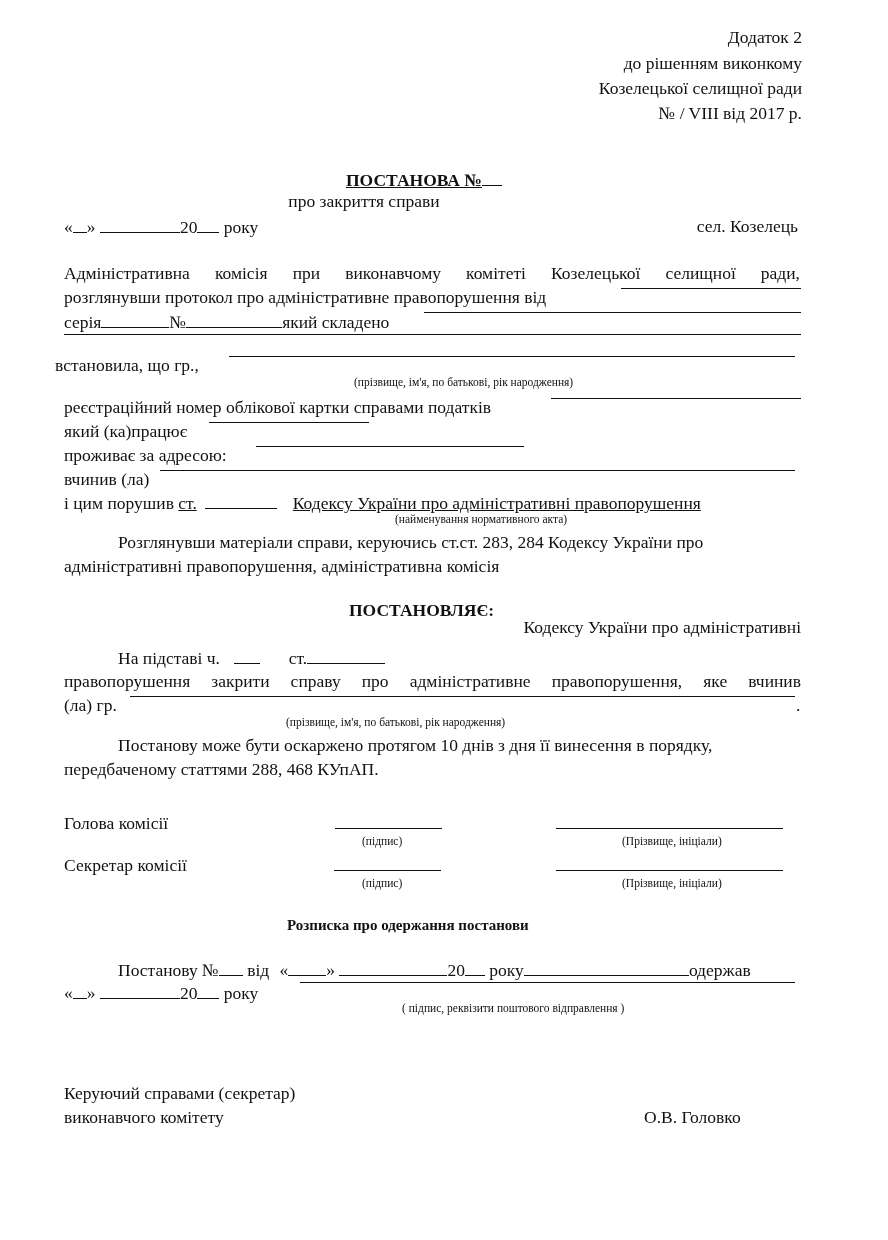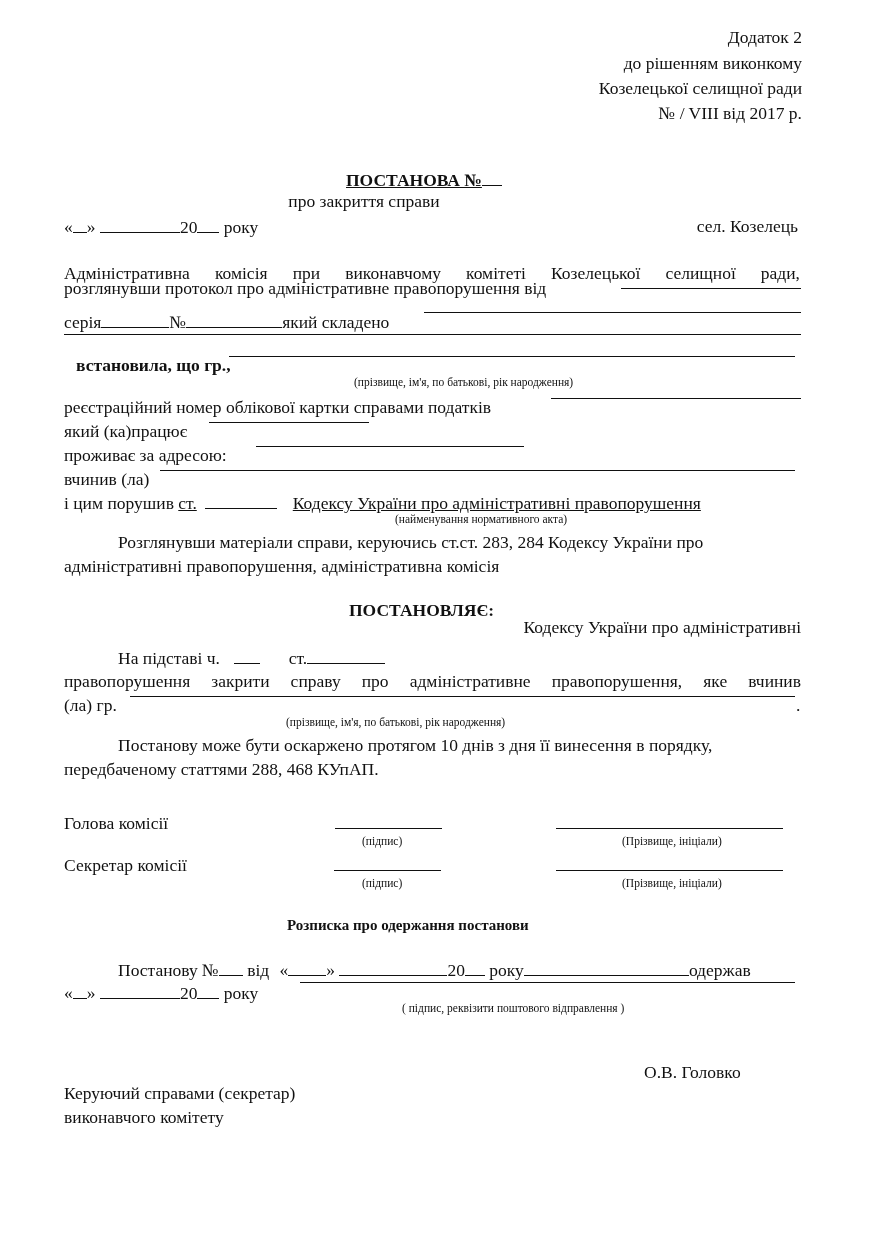--- a/index.html
+++ b/index.html
@@ -33,30 +33,30 @@
 </div>
 
 <div class="abs" style="left:64px; top:218px;">
   <span>«</span><span class="seg field" style="width:14px;"></span><span>»</span>
   <span class="seg field" style="width:80px;"></span><span>20</span><span class="seg field" style="width:22px;"></span>
   <span>року</span>
 </div>
 <div class="abs r" style="right:90px; top:218px;">сел. Козелець</div>
 
 <div class="abs" style="left:64px; top:265px; width:736px; text-align:justify; text-align-last:justify;">Адміністративна комісія при виконавчому комітеті Козелецької селищної ради,</div>
-<div class="abs" style="left:64px; top:280px;">розглянувши протокол про адміністративне правопорушення від</div>
+<div class="abs" style="left:64px; top:289px;">розглянувши протокол про адміністративне правопорушення від</div>
 <div class="line field" style="left:621px; width:180px; top:288px;"></div>
 
 <div class="abs" style="left:64px; top:313px;">
   <span>серія</span><span class="seg field" style="width:68px;"></span><span>№</span><span class="seg field" style="width:96px;"></span><span>який  складено</span>
 </div>
 <div class="line field" style="left:424px; width:377px; top:312px;"></div>
 <div class="line field" style="left:64px; width:737px; top:334px;"></div>
 
-<div class="abs" style="left:76px; top:357px;font-weight:bold;">встановила, що гр.,</div>
+<div class="abs" style="left:55px; top:357px;">встановила, що гр.,</div>
 <div class="line field" style="left:229px; width:566px; top:356px;"></div>
 <div class="abs small" style="left:354px; top:377px;">(прізвище, ім'я, по батькові, рік народження)</div>
 
 <div class="abs" style="left:64px; top:399px;">реєстраційний номер облікової картки справами податків</div>
 <div class="line field" style="left:551px; width:250px; top:398px;"></div>
 
 <div class="abs" style="left:64px; top:423px;">який (ка)працює</div>
 <div class="line field" style="left:209px; width:160px; top:422px;"></div>
 
 <div class="abs" style="left:64px; top:447px;">проживає за адресою:</div>
@@ -118,13 +118,13 @@
 <div class="abs" style="left:64px; top:984px;">
   <span>«</span><span class="seg field" style="width:14px;"></span><span>»</span>
   <span class="seg field" style="width:80px;"></span><span>20</span><span class="seg field" style="width:22px;"></span>
   <span>року</span>
 </div>
 <div class="line field" style="left:300px; width:495px; top:982px;"></div>
 <div class="abs small" style="left:402px; top:1003px;">( підпис, реквізити поштового відправлення )</div>
 
 <div class="abs" style="left:64px; top:1085px;">Керуючий справами (секретар)</div>
 <div class="abs" style="left:64px; top:1109px;">виконавчого комітету</div>
-<div class="abs" style="left:644px; top:1064px;">О.В. Головко</div>
+<div class="abs" style="left:644px; top:1109px;">О.В. Головко</div>
 
 </body></html>

